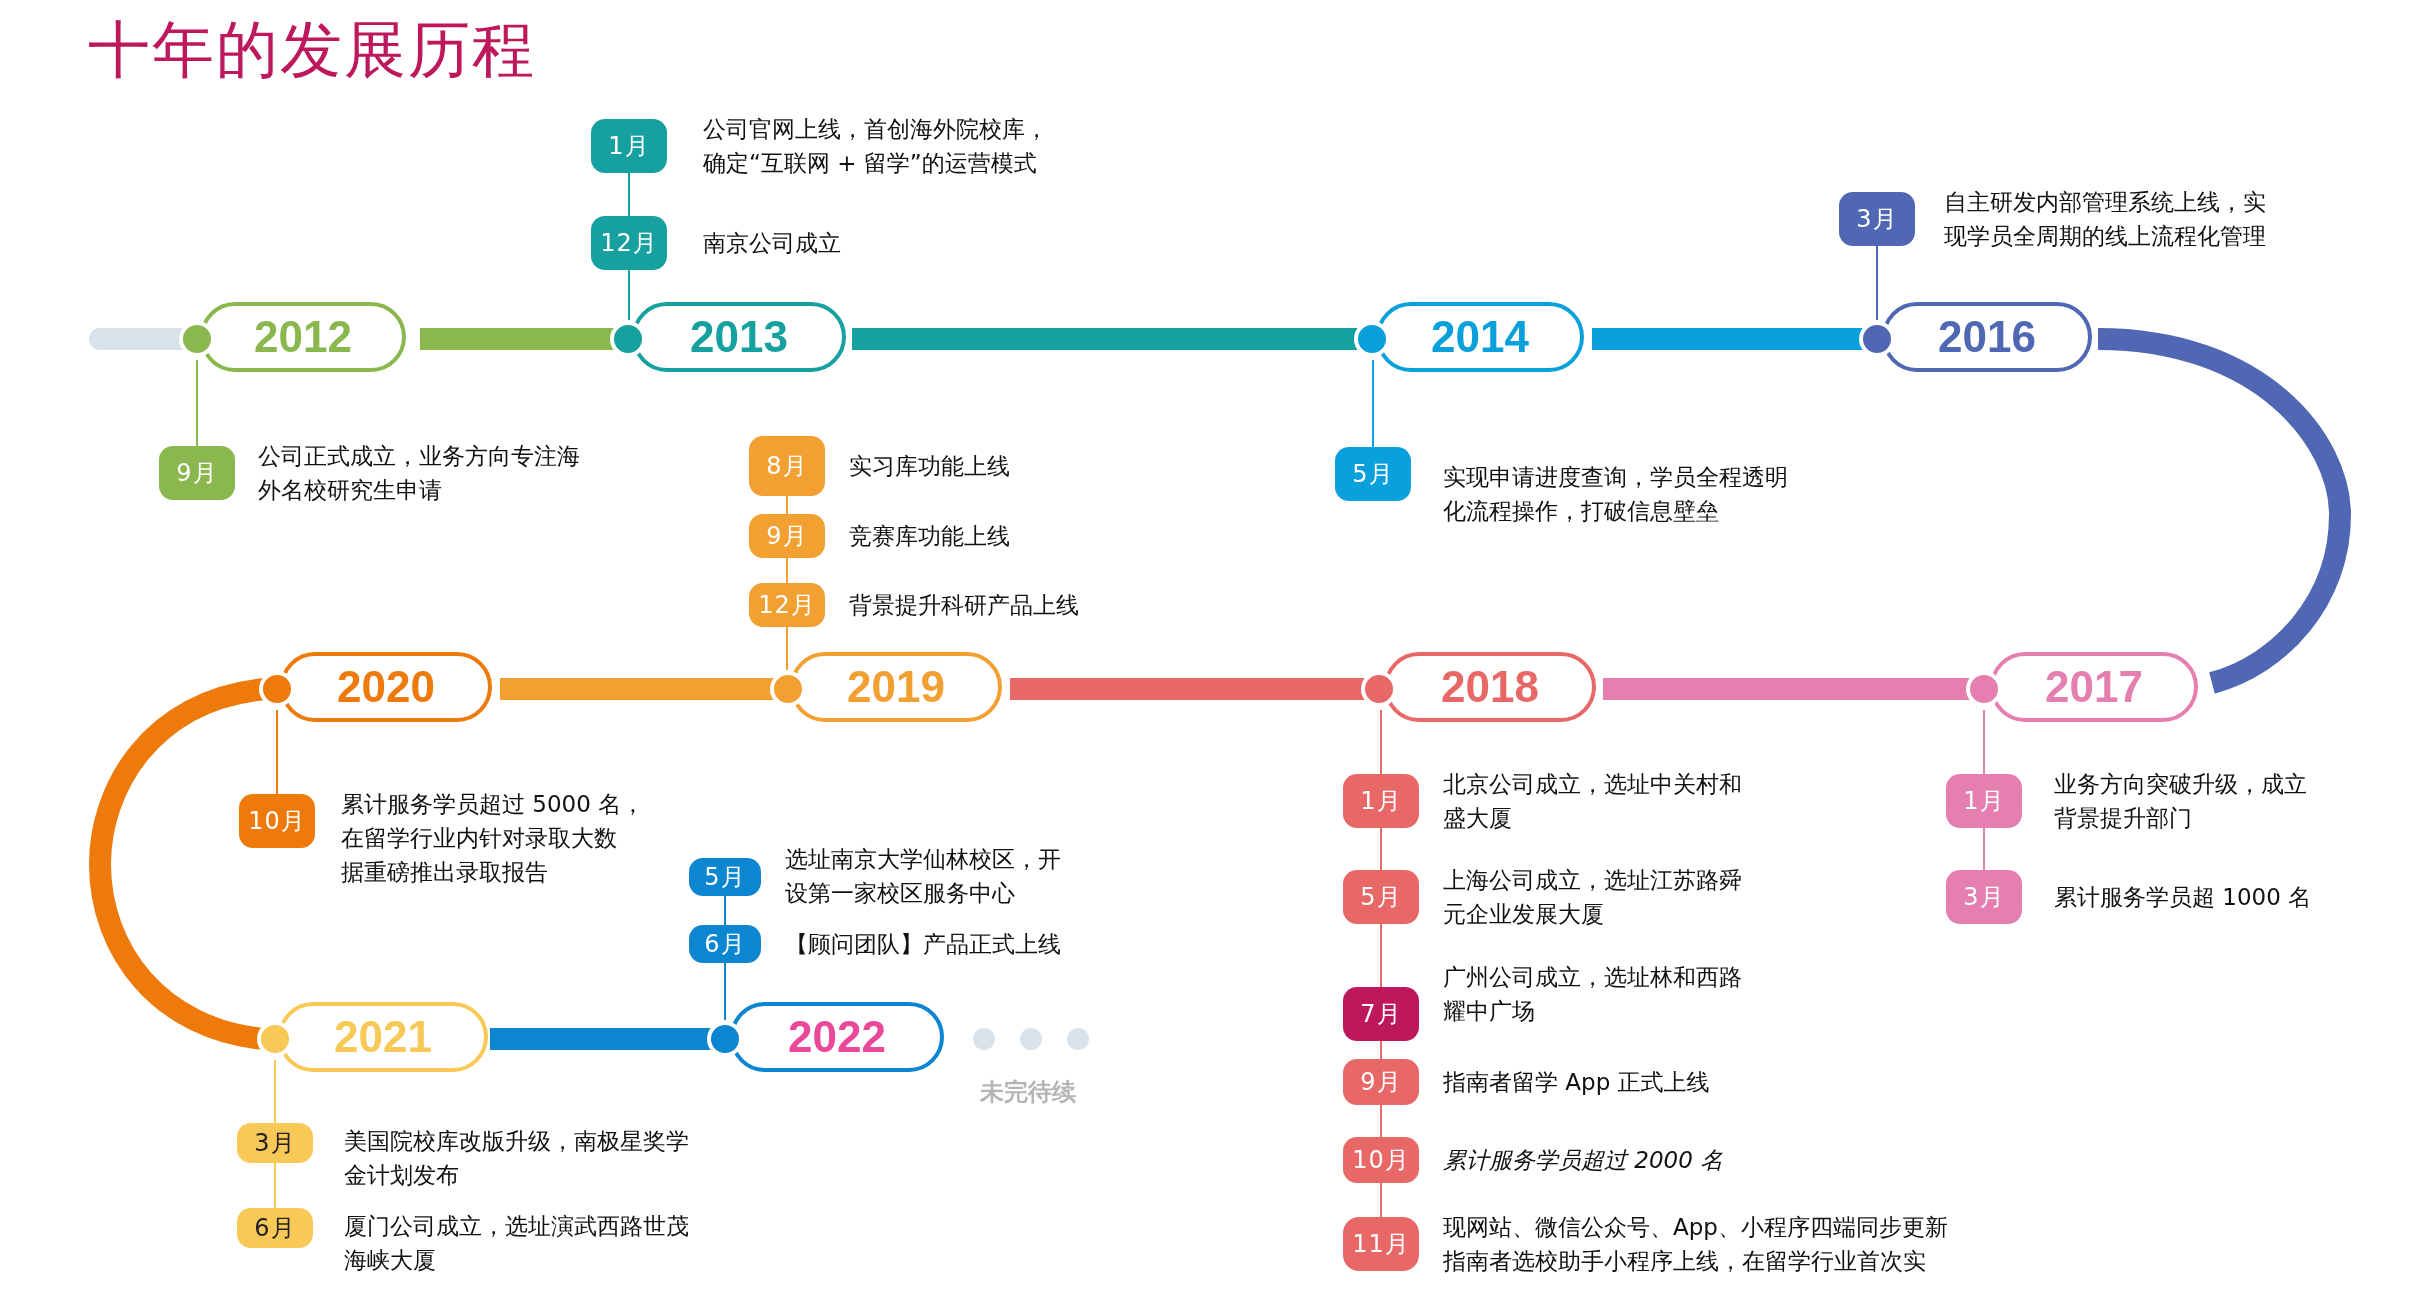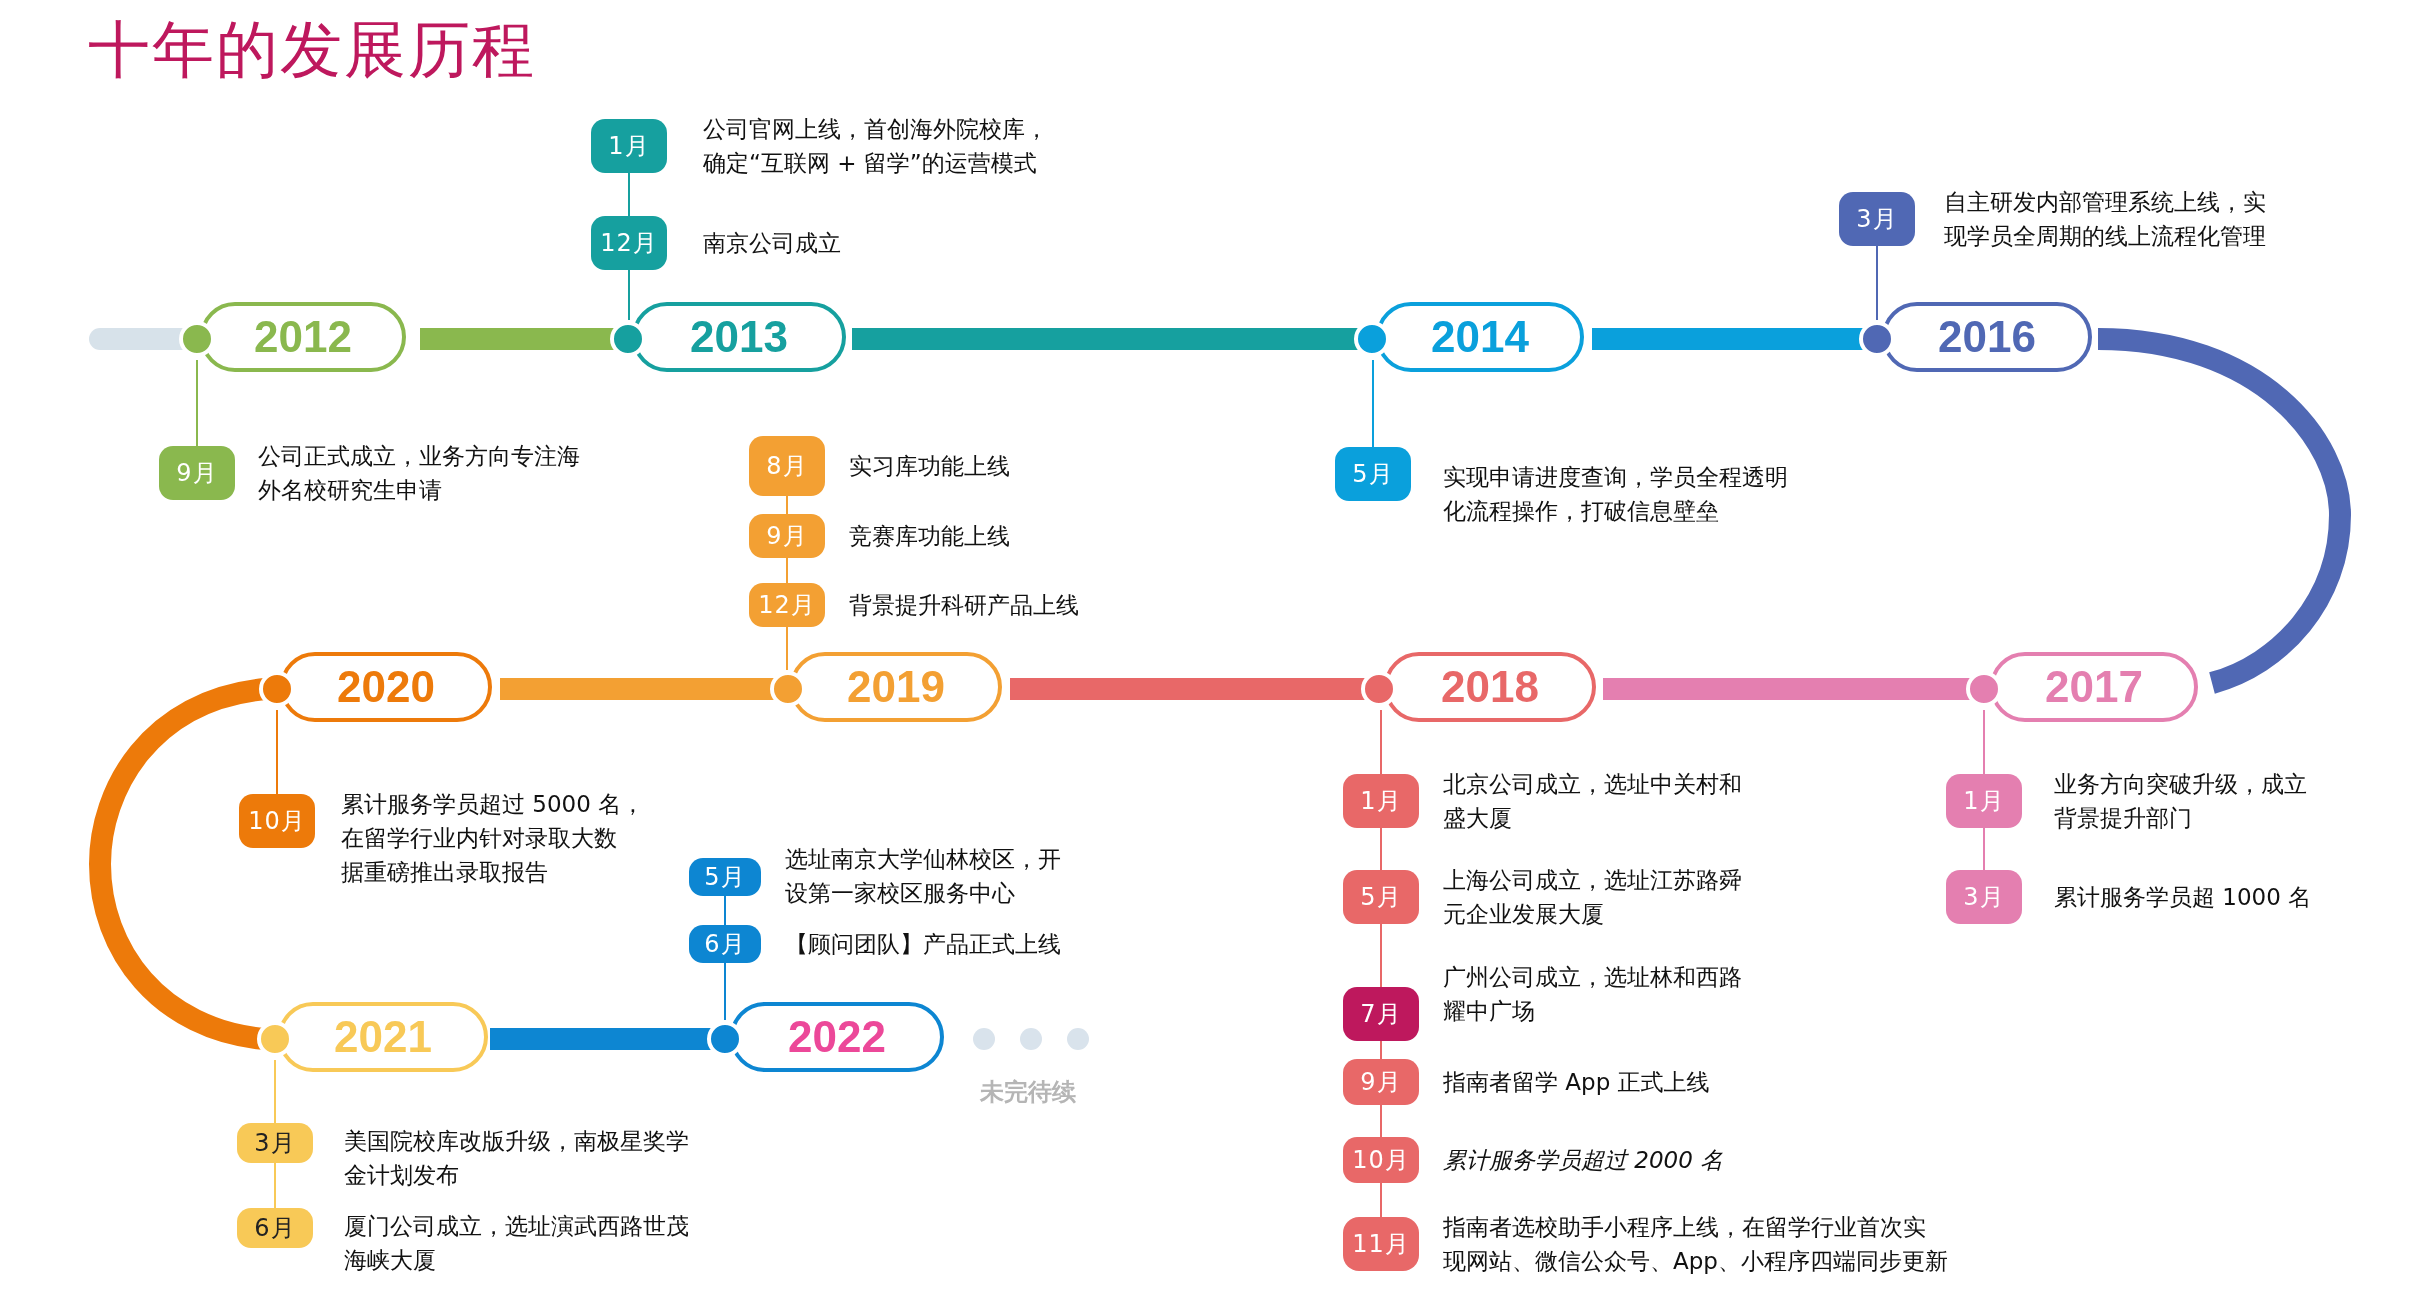--- a/index.html
+++ b/index.html
@@ -125,22 +125,22 @@
 <div class="badge" style="left:1381px;top:1082px;background:#e86868;height:46px;">9月</div>
 <div class="etext" style="left:1443px;top:1082px;">
   <div>指南者留学 App 正式上线</div>
 </div>
 <div class="badge" style="left:1381px;top:1160px;background:#e86868;height:46px;">10月</div>
 <div class="etext" style="left:1443px;top:1160px;font-style:italic;">
   <div>累计服务学员超过 2000 名</div>
 </div>
 <div class="badge" style="left:1381px;top:1244px;background:#e86868;border-radius:16px;">11月</div>
 <div class="etext" style="left:1443px;top:1244px;">
-  <div>指南者选校助手小程序上线，在留学行业首次实</div>
-    <div>现网站、微信公众号、App、小程序四端同步更新</div>
+  <div>现网站、微信公众号、App、小程序四端同步更新</div>
+    <div>指南者选校助手小程序上线，在留学行业首次实</div>
 </div>
 
 <div class="yearbox" style="left:790px;top:652px;width:212px;border-color:#f3a033;color:#f3a033;">
     <span>2019</span>
   </div>
 <div class="dot" style="left:788px;top:689px;background:#f3a033;"></div>
 <div class="vline" style="left:786px;top:480px;height:190px;background:#f3a033;"></div>
 <div class="badge" style="left:787px;top:466px;background:#f3a033;height:60px;">8月</div>
 <div class="etext" style="left:849px;top:466px;">
   <div>实习库功能上线</div>

